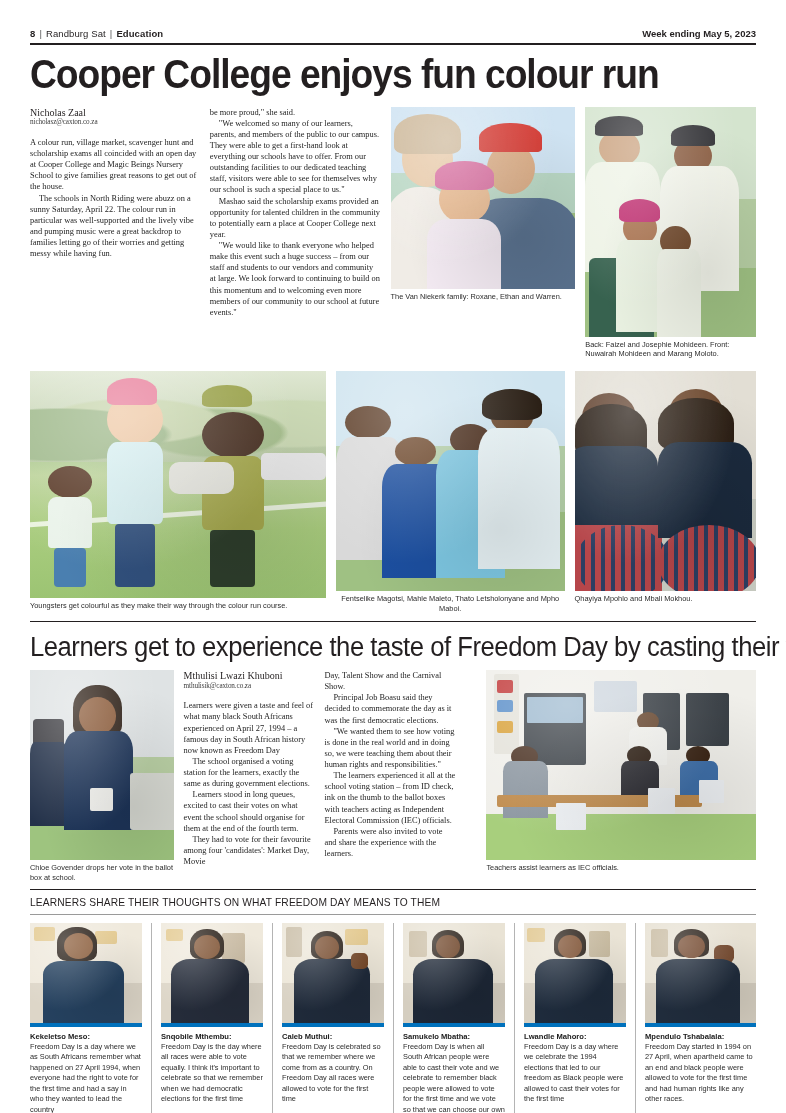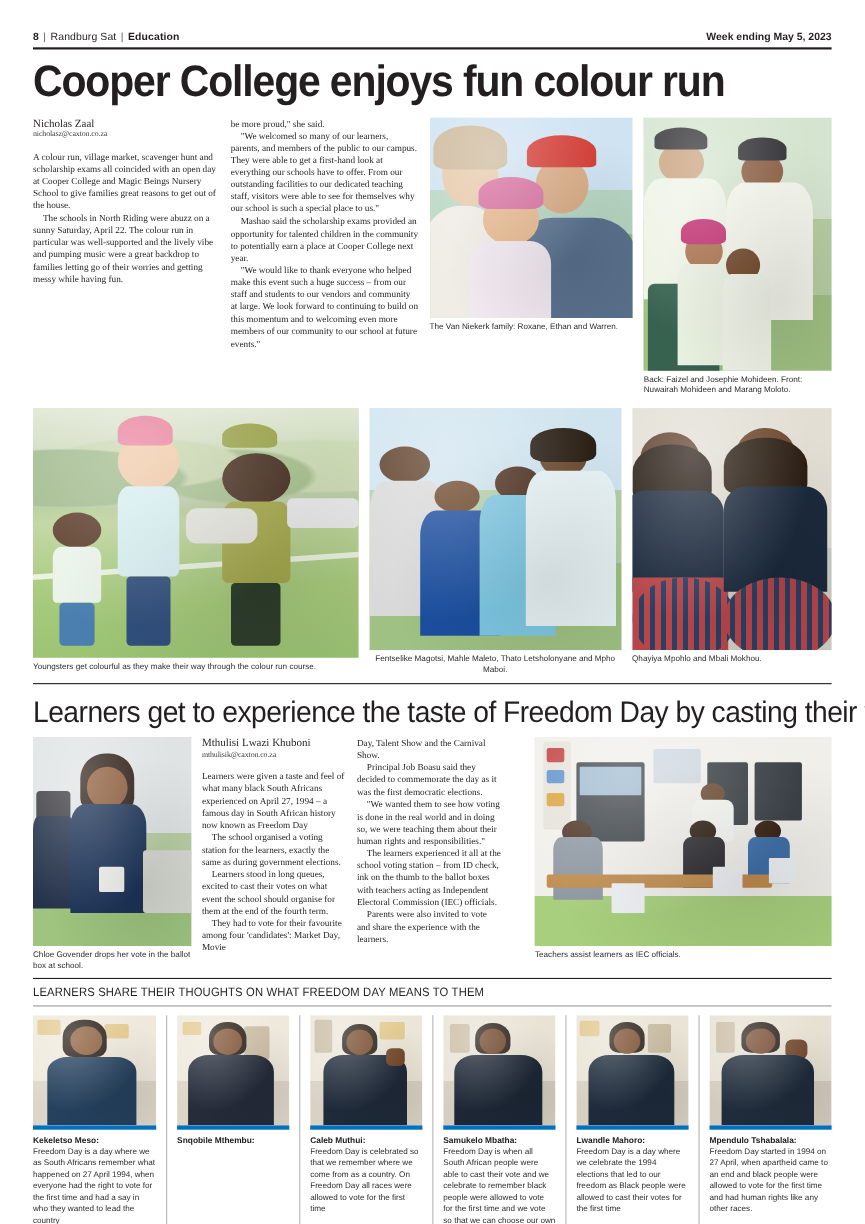--- a/index.html
+++ b/index.html
@@ -394,20 +394,21 @@
         <div class="photo ph-port" style="position:absolute;inset:0;background:linear-gradient(#efe9dc 0 60%,#ddd6c8 60% 100%);">
           <div class="blob" style="left:5%;top:6%;width:17%;height:12%;background:#e3c98f;border-radius:2px;"></div>
           <div class="blob" style="left:60%;top:10%;width:22%;height:30%;background:#cbbda5;border-radius:2px;"></div>
           <div class="blob" style="left:28%;top:6%;width:34%;height:30%;background:#241a12;border-radius:48% 48% 26% 26%;"></div>
           <div class="blob" style="left:32%;top:12%;width:26%;height:24%;background:#7d4f2e;"></div>
           <div class="blob" style="left:10%;top:36%;width:76%;height:64%;background:#252c3a;border-radius:24% 24% 0 0;"></div>
         </div>
       </div>
       <div class="accent"></div>
       <div class="qname">Snqobile Mthembu:</div>
+      <div class="qtext">Freedom Day is the day where all races were able to vote equally. I think it's important to celebrate so that we remember when we had democratic elections for the first time</div>
     </div>
 
     <div class="qcard" style="width:121px;">
       <div class="qphoto">
         <div class="photo ph-port" style="position:absolute;inset:0;background:linear-gradient(#ece6d8 0 60%,#d9d2c4 60% 100%);">
           <div class="blob" style="left:4%;top:4%;width:16%;height:30%;background:#c9bda6;border-radius:2px;"></div>
           <div class="blob" style="left:62%;top:6%;width:22%;height:16%;background:#e3c98f;border-radius:2px;"></div>
           <div class="blob" style="left:28%;top:8%;width:32%;height:28%;background:#241a12;border-radius:48% 48% 26% 26%;"></div>
           <div class="blob" style="left:32%;top:13%;width:24%;height:23%;background:#744728;"></div>
           <div class="blob" style="left:12%;top:36%;width:74%;height:64%;background:#1f2a3a;border-radius:24% 24% 0 0;"></div>

